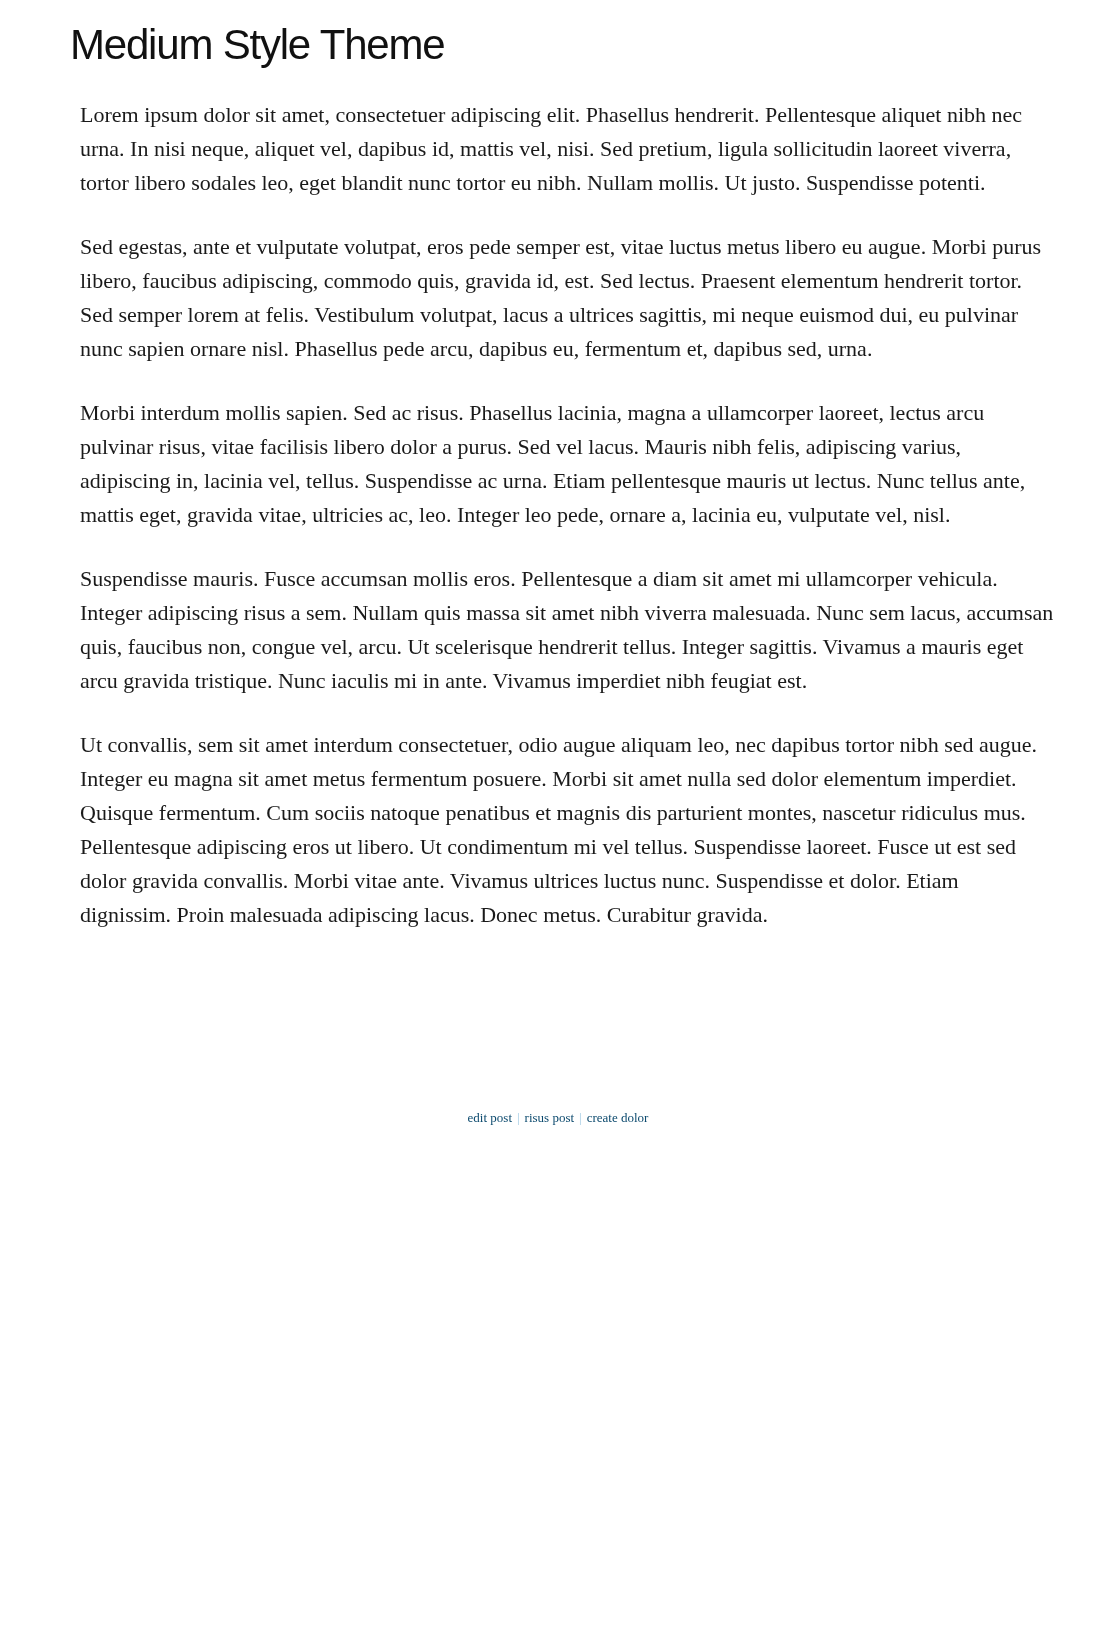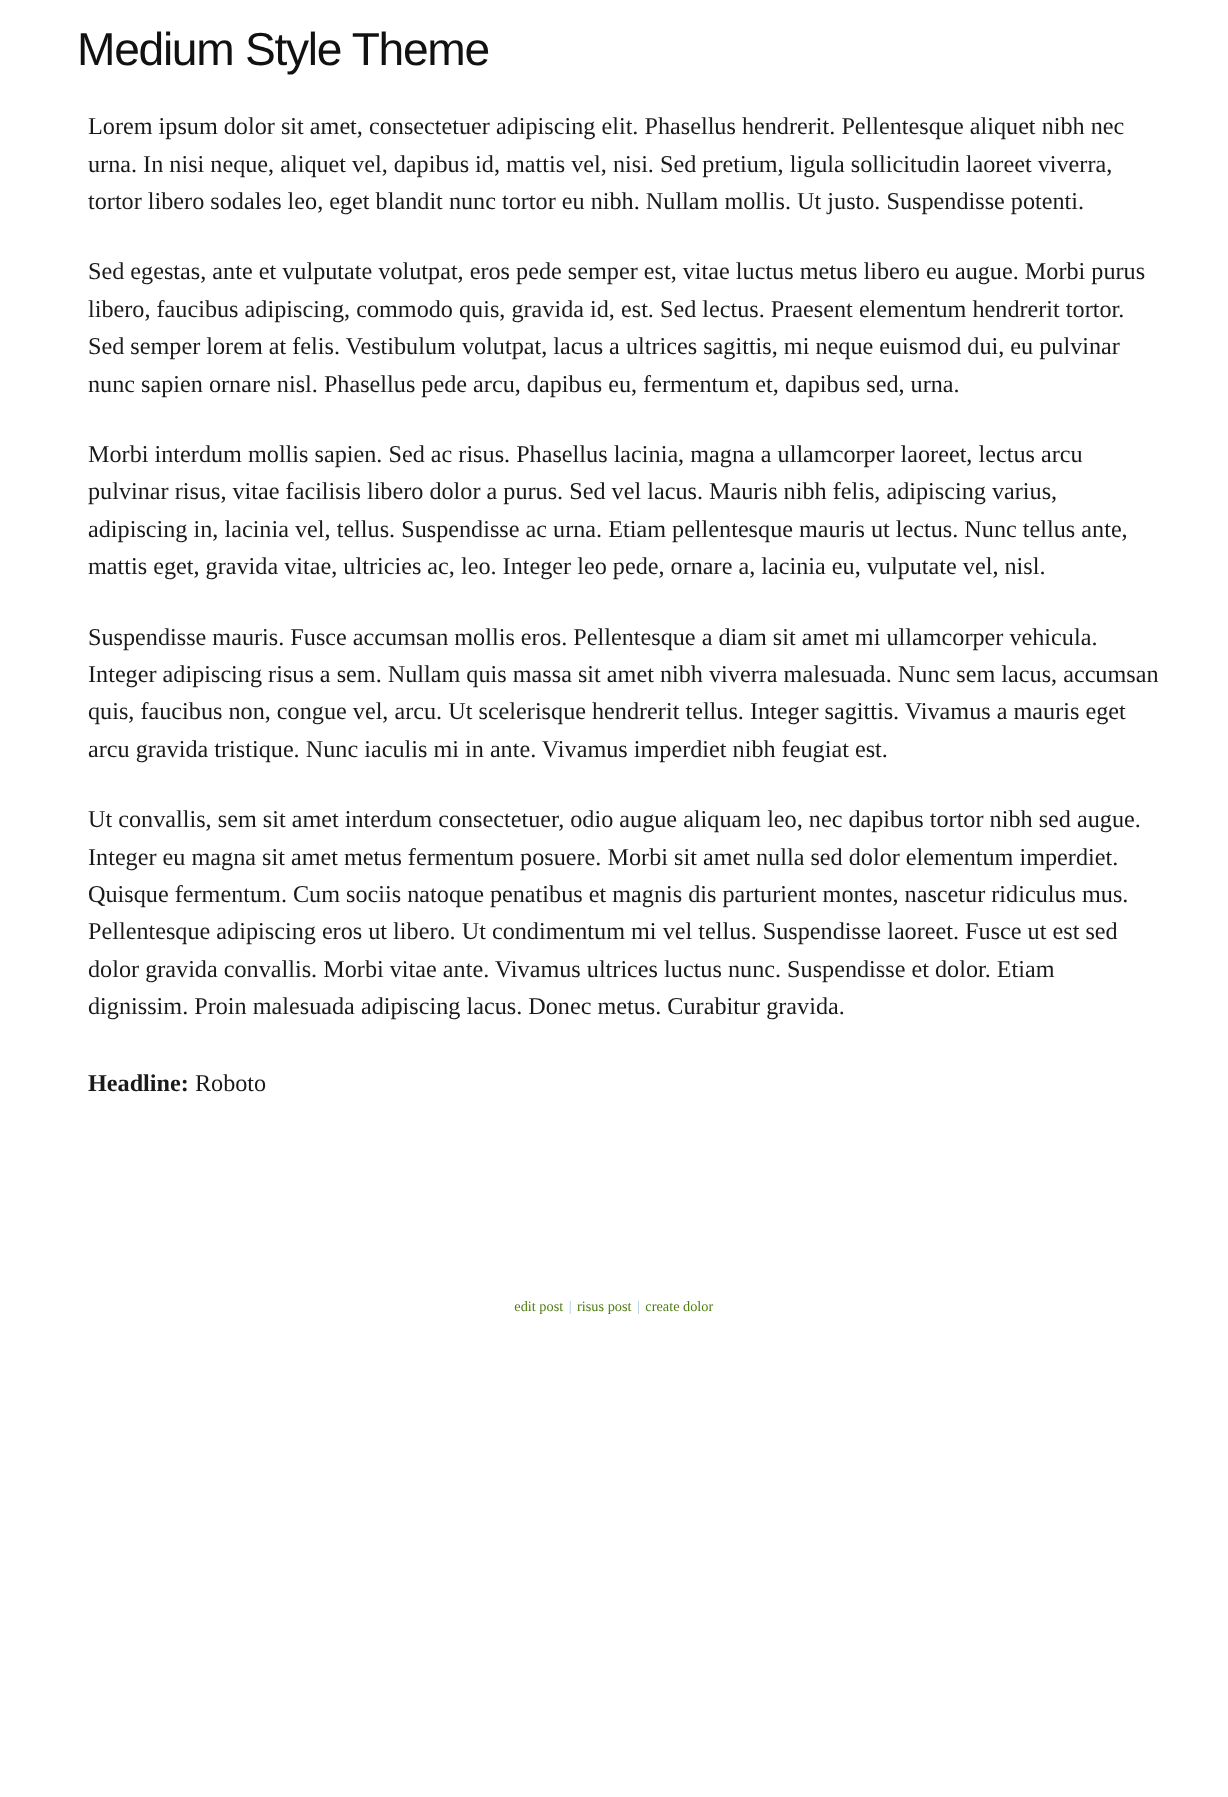--- a/index.html
+++ b/index.html
@@ -48,21 +48,21 @@
       font-weight: bold;
     }
     .footer {
       margin-top: 178px;
       padding-bottom: 96px;
       text-align: center;
       font-family: "Liberation Serif", serif;
       font-size: 13px;
     }
     .footer a {
-      color: #4d7c0f;
+      color: #0c4a6e;
       text-decoration: none;
       cursor: pointer;
     }
     .footer .sep {
       color: #9fc9e3;
       margin: 0 5px;
     }
   </style>
 </head>
 <body>
@@ -77,24 +77,20 @@
 
     <p>Sed egestas, ante et vulputate volutpat, eros pede semper est, vitae luctus metus libero eu augue. Morbi purus libero, faucibus adipiscing, commodo quis, gravida id, est. Sed lectus. Praesent elementum hendrerit tortor. Sed semper lorem at felis. Vestibulum volutpat, lacus a ultrices sagittis, mi neque euismod dui, eu pulvinar nunc sapien ornare nisl. Phasellus pede arcu, dapibus eu, fermentum et, dapibus sed, urna.</p>
 
     <p>Morbi interdum mollis sapien. Sed ac risus. Phasellus lacinia, magna a ullamcorper laoreet, lectus arcu pulvinar risus, vitae facilisis libero dolor a purus. Sed vel lacus. Mauris nibh felis, adipiscing varius, adipiscing in, lacinia vel, tellus. Suspendisse ac urna. Etiam pellentesque mauris ut lectus. Nunc tellus ante, mattis eget, gravida vitae, ultricies ac, leo. Integer leo pede, ornare a, lacinia eu, vulputate vel, nisl.</p>
 
     <p>Suspendisse mauris. Fusce accumsan mollis eros. Pellentesque a diam sit amet mi ullamcorper vehicula. Integer adipiscing risus a sem. Nullam quis massa sit amet nibh viverra malesuada. Nunc sem lacus, accumsan quis, faucibus non, congue vel, arcu. Ut scelerisque hendrerit tellus. Integer sagittis. Vivamus a mauris eget arcu gravida tristique. Nunc iaculis mi in ante. Vivamus imperdiet nibh feugiat est.</p>
 
     <p>Ut convallis, sem sit amet interdum consectetuer, odio augue aliquam leo, nec dapibus tortor nibh sed augue. Integer eu magna sit amet metus fermentum posuere. Morbi sit amet nulla sed dolor elementum imperdiet. Quisque fermentum. Cum sociis natoque penatibus et magnis dis parturient montes, nascetur ridiculus mus. Pellentesque adipiscing eros ut libero. Ut condimentum mi vel tellus. Suspendisse laoreet. Fusce ut est sed dolor gravida convallis. Morbi vitae ante. Vivamus ultrices luctus nunc. Suspendisse et dolor. Etiam dignissim. Proin malesuada adipiscing lacus. Donec metus. Curabitur gravida.</p>
 
     <div class="fonts-block">
-      <div class="fonts-line">
-        <strong>Headline:</strong>
-        <span>Roboto</span>
-      </div>
     </div>
 
   </div>
 
 </div>
 
 <div class="footer">
   <a>edit post</a><span class="sep">|</span><a>risus post</a><span class="sep">|</span><a>create dolor</a>
 </div>
 

